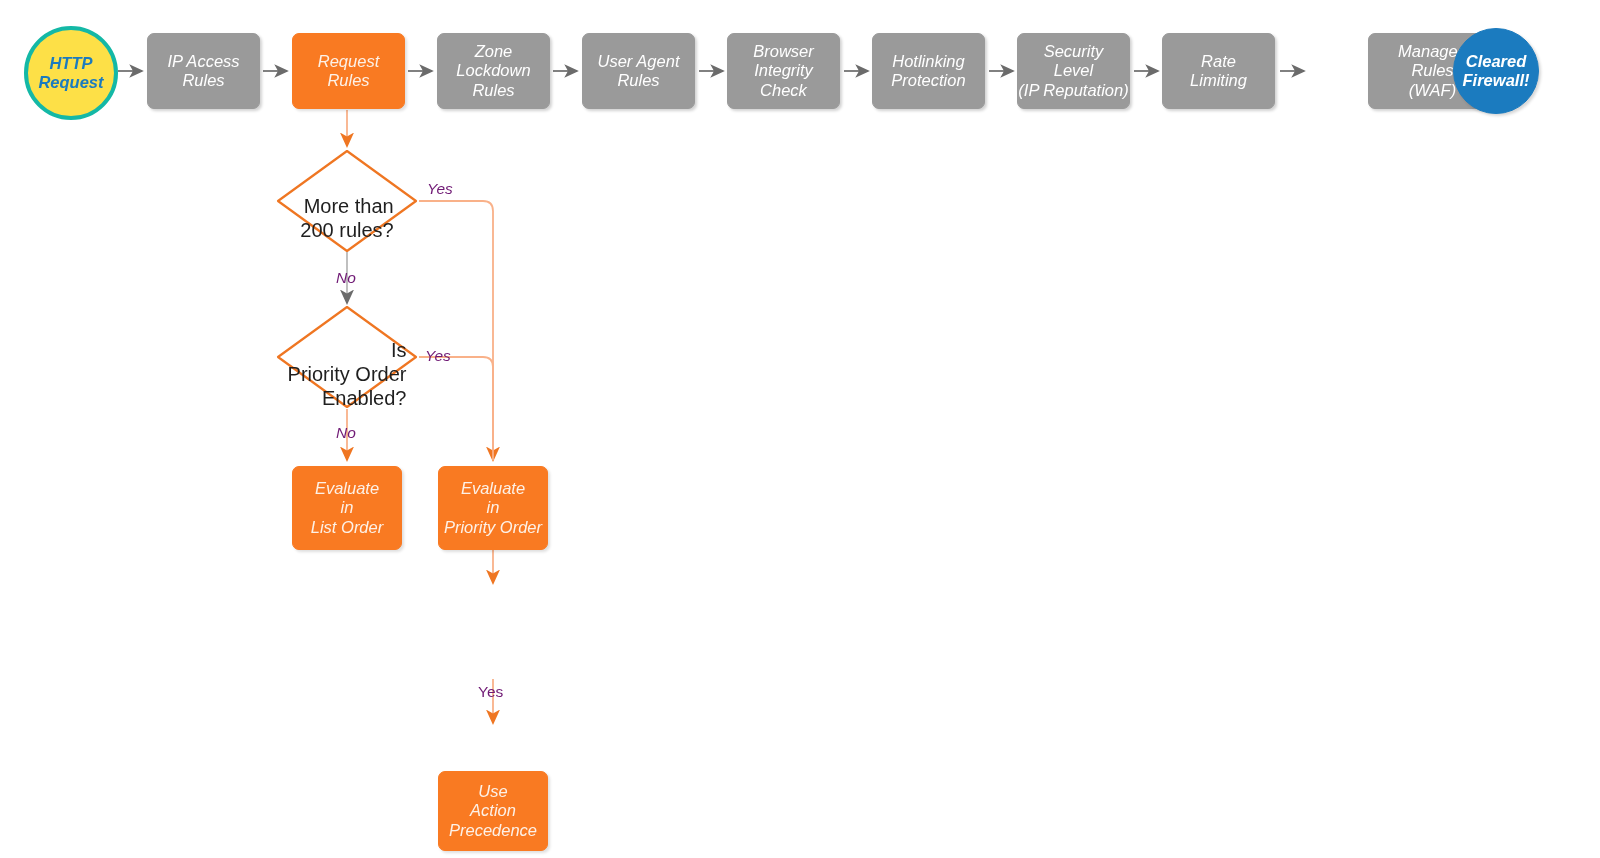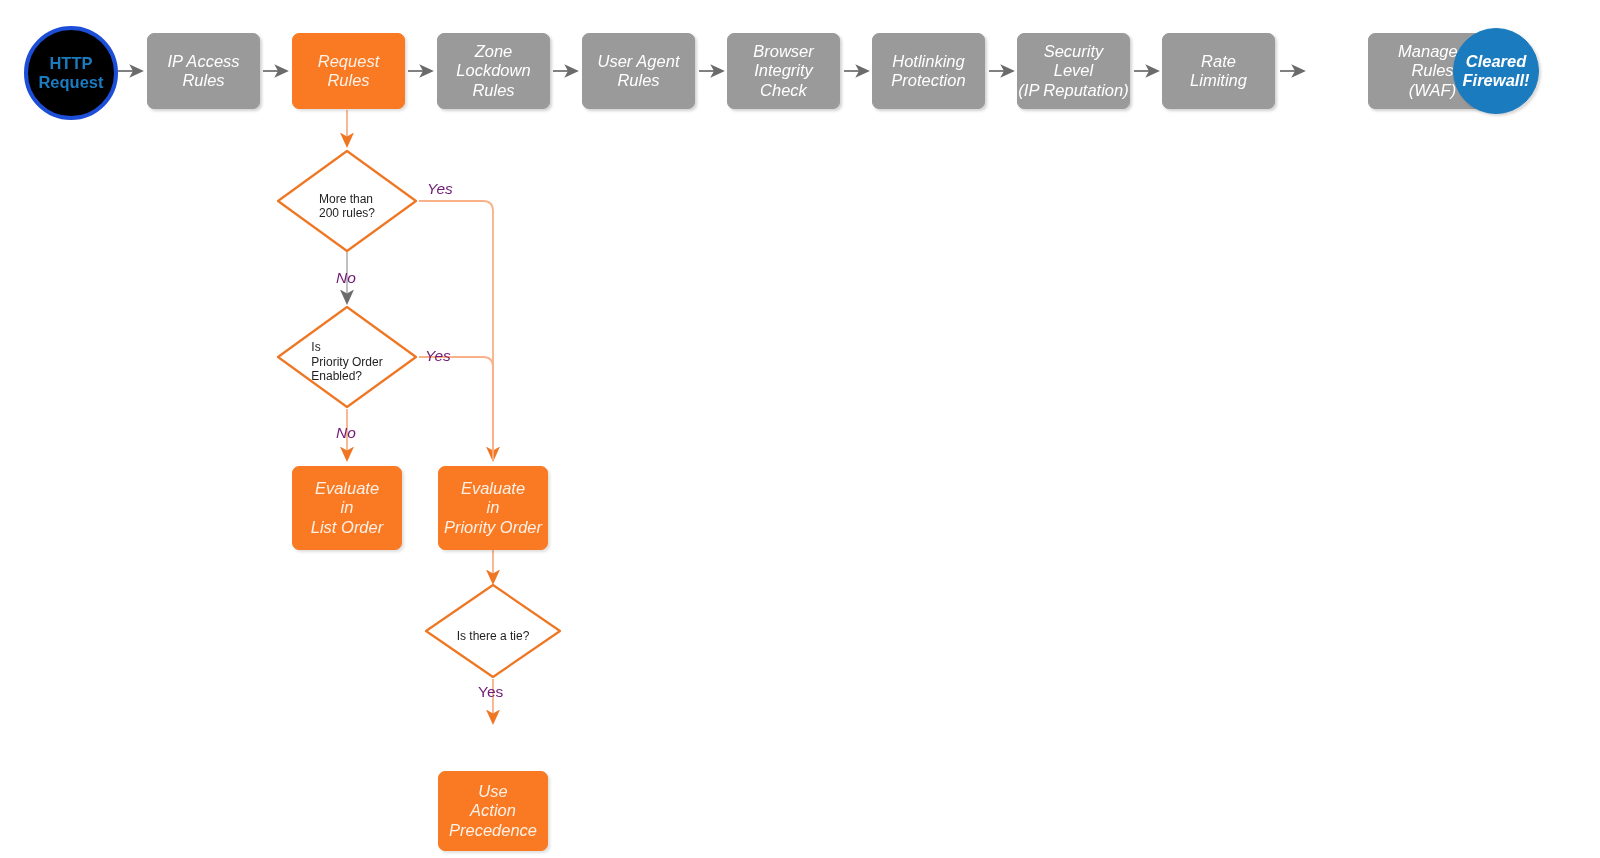--- a/index.html
+++ b/index.html
@@ -58,23 +58,24 @@
     border-radius: 7px;
     color: #fdf1e7;
     font-style: italic;
     font-size: 16.5px;
     box-shadow: 2px 2px 3px rgba(0,0,0,0.13);
   }
 
   
   .circle-start {
     border-radius: 50%;
-    background: #000000;
-    border: 4px solid #1d4ed8;
+    background: #fde047;
+    border: 4px solid #14b8a6;
     color: #1b7bbf;
+    font-style: italic;
     font-weight: bold;
     font-size: 16.5px;
   }
 
   
   .circle-end {
     border-radius: 50%;
     background: #1b7bbf;
     border: 1px solid #1b7bbf;
     color: #ffffff;
@@ -88,28 +89,28 @@
   .diamond {
     position: absolute;
   }
   .diamond .dshape {
     position: absolute;
     left: 0; top: 0;
     width: 100%; height: 100%;
   }
   .diamond .dlabel {
     position: absolute;
-    left: 0; top: 5px;
+    left: 0; top: 17px;
     width: 100%; height: 100%;
     display: flex;
     align-items: center;
     justify-content: center;
-    text-align: left;
+    text-align: right;
     color: #1f1f1f;
-    font-size: 12px;
+    font-size: 20px;
     line-height: 1.2;
     white-space: pre-line;
   }
 
   
   .edge-label {
     position: absolute;
     font-size: 15.5px;
     font-style: italic;
     color: #701a75;
@@ -217,26 +218,20 @@
 
   <div class="diamond" style="left:276px; top:305px; width:142px; height:104px;">
     <svg class="dshape" viewBox="0 0 142 104" preserveAspectRatio="none">
       <polygon points="71,2 140,52 71,102 2,52" fill="#ffffff" stroke="#ef7622" stroke-width="2.2" stroke-linejoin="round"></polygon>
     </svg>
     <div class="dlabel">Is
 Priority Order
 Enabled?</div>
   </div>
 
-  <div class="diamond" style="left:424px; top:583px; width:138px; height:96px;">
-    <svg class="dshape" viewBox="0 0 138 96" preserveAspectRatio="none">
-      <polygon points="69,2 136,48 69,94 2,48" fill="#ffffff" stroke="#ef7622" stroke-width="2.2" stroke-linejoin="round"></polygon>
-    </svg>
-    <div class="dlabel">Is there a tie?</div>
-  </div>
 
   <div class="node orangebox" style="left:292px; top:466px; width:110px; height:84px;">Evaluate
 in
 List Order</div>
 
   <div class="node orangebox" style="left:438px; top:466px; width:110px; height:84px;">Evaluate
 in
 Priority Order</div>
 
   <div class="node orangebox" style="left:438px; top:728px; width:110px; height:80px;margin-top:43px;">Use

